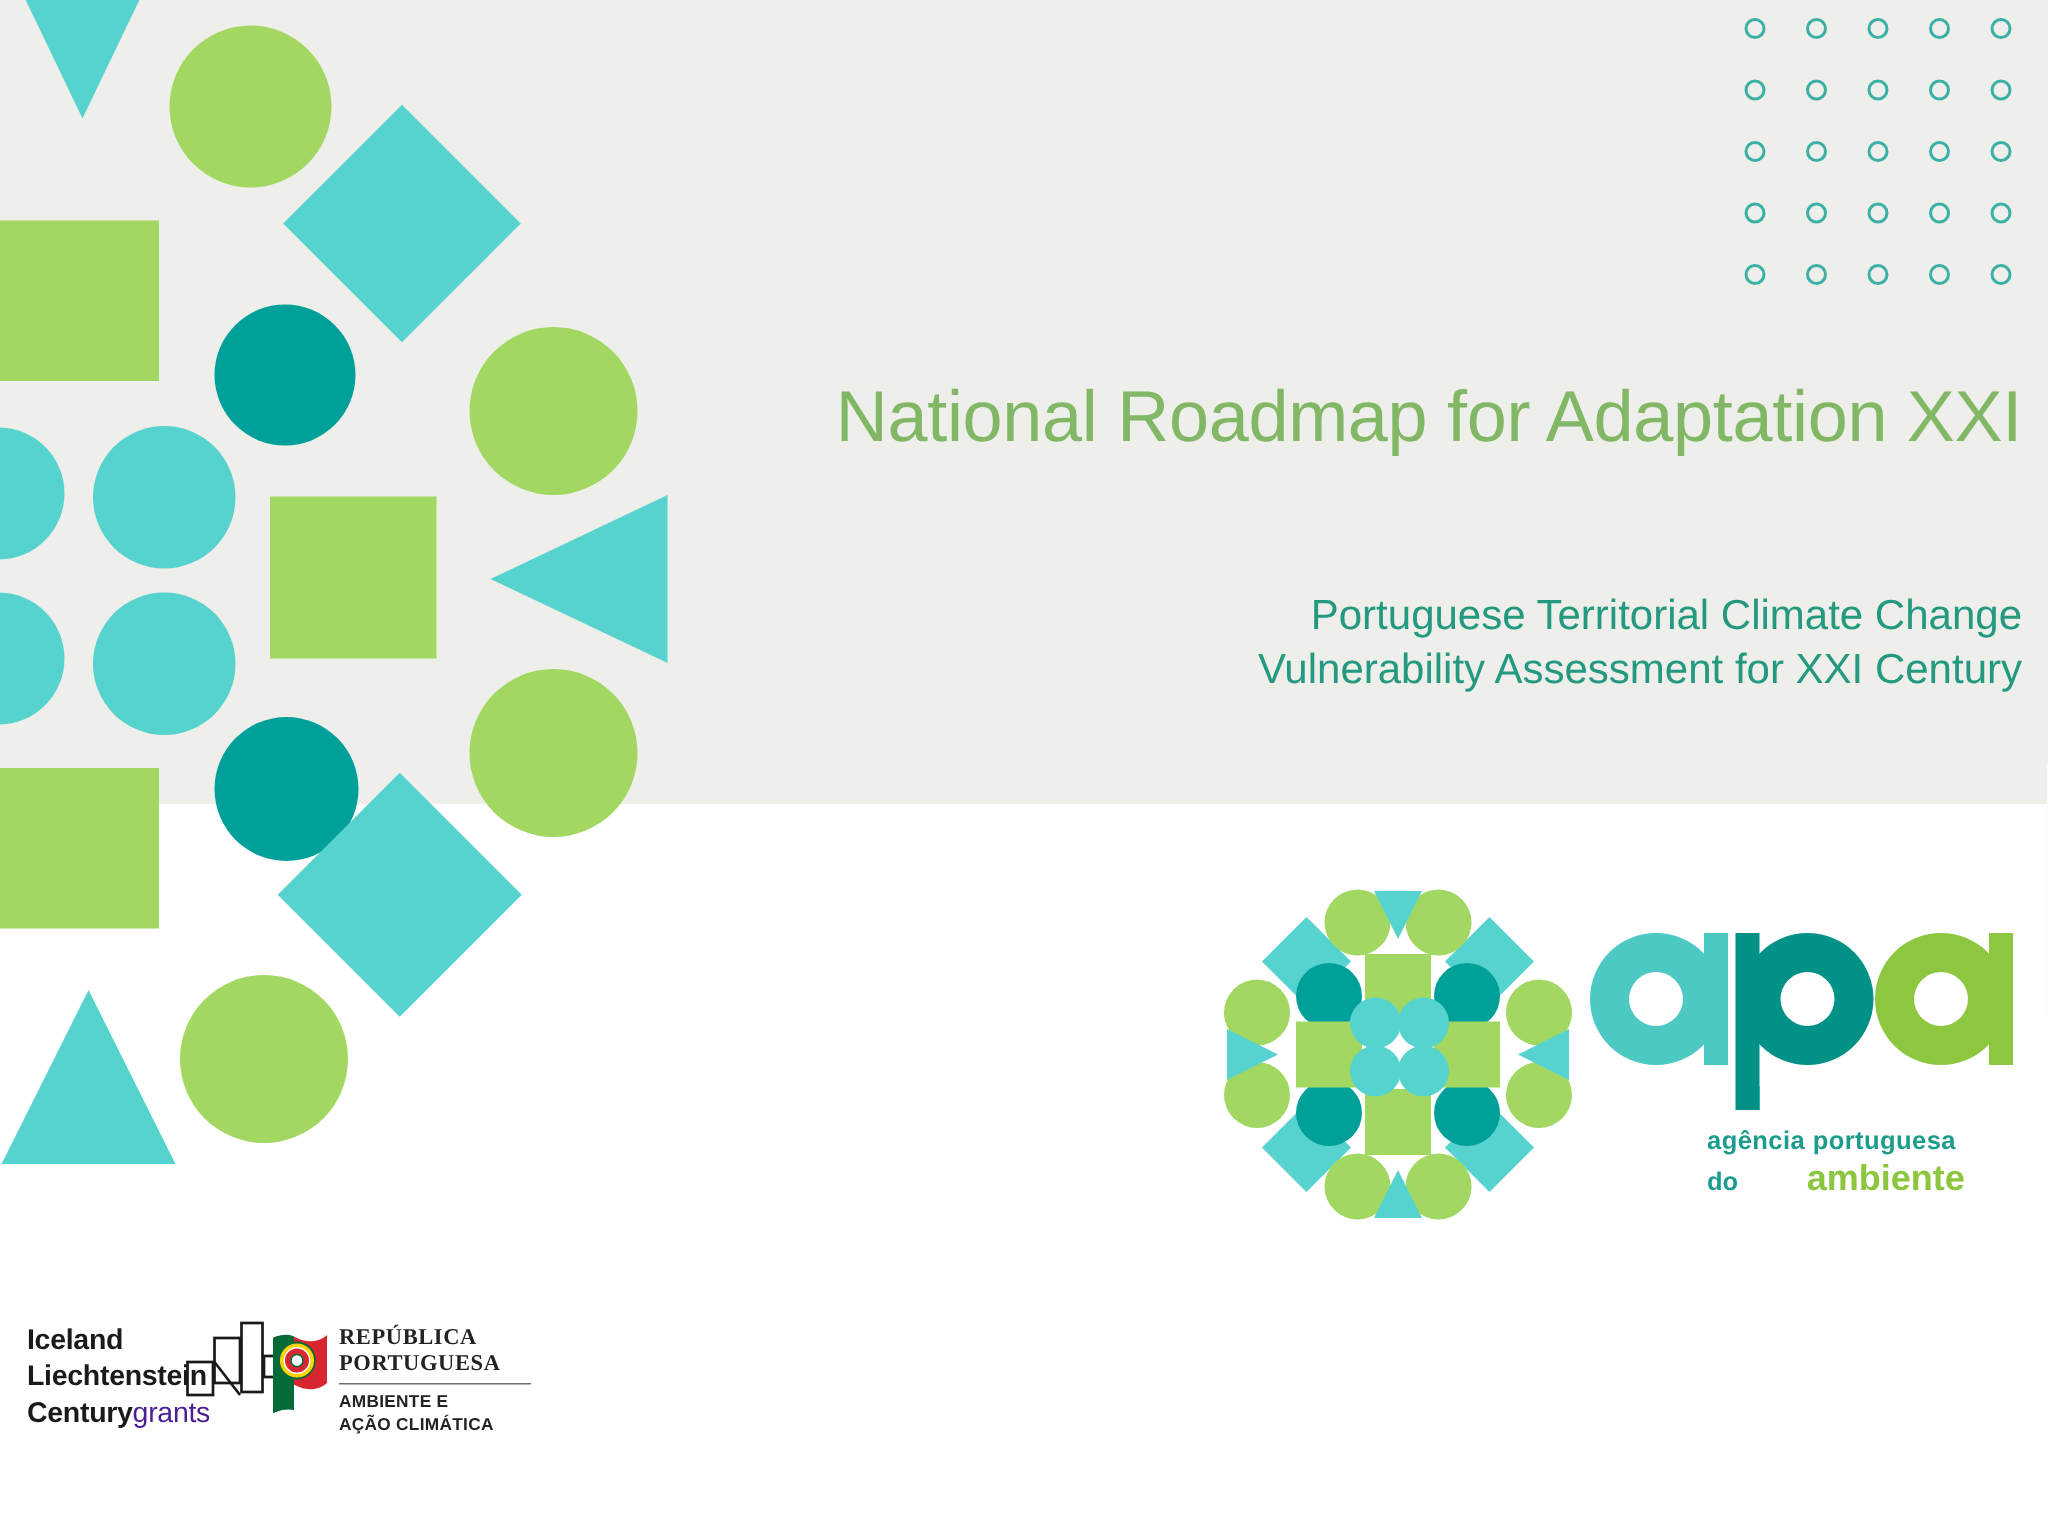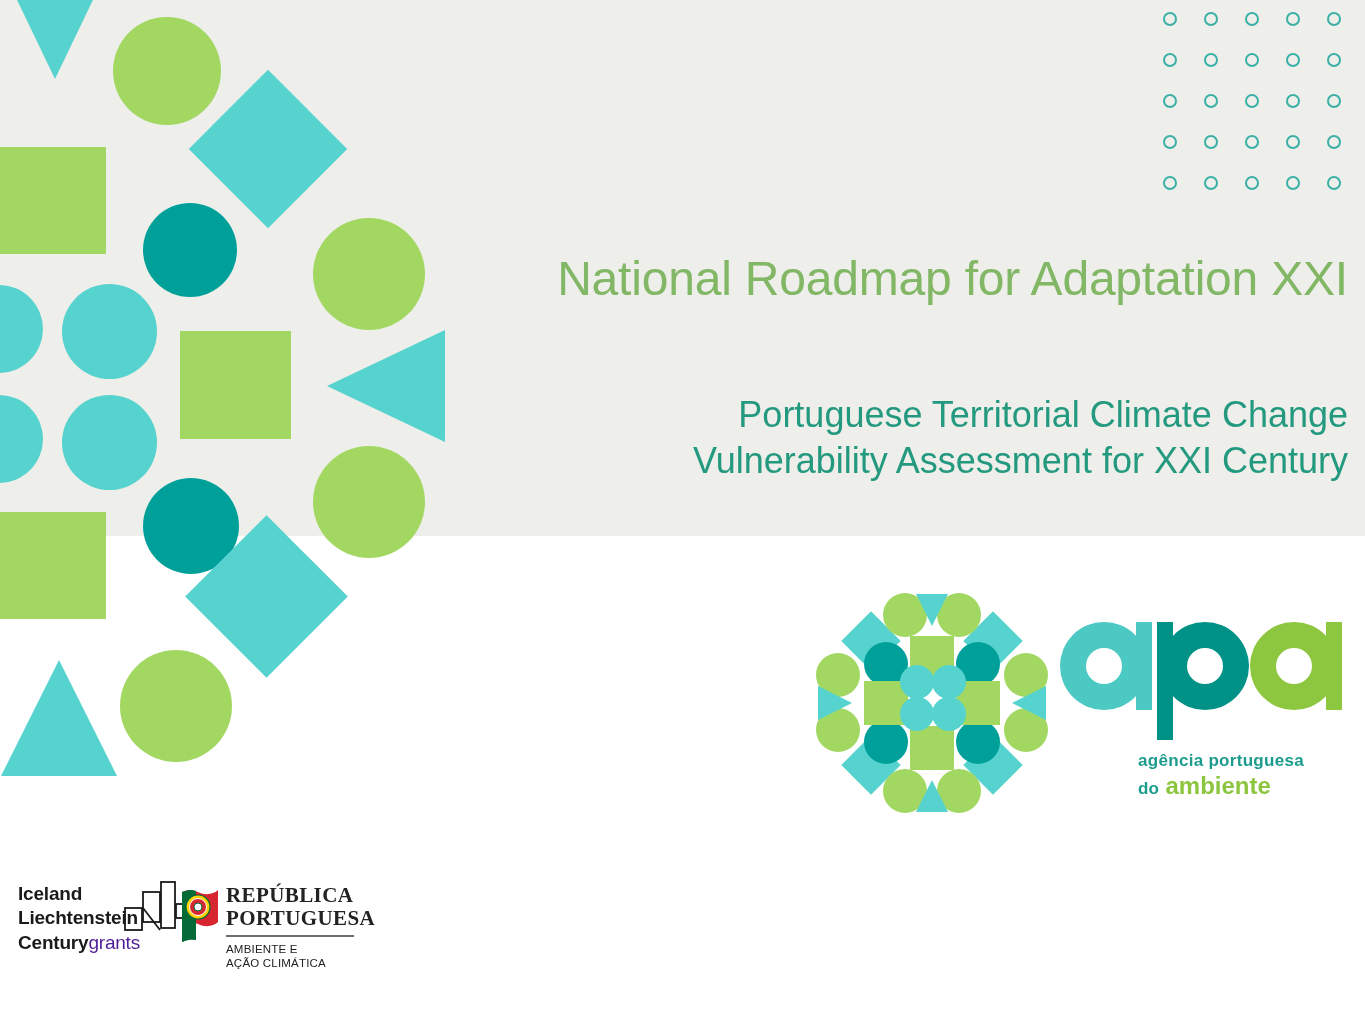--- a/index.html
+++ b/index.html
@@ -47,48 +47,48 @@
   
   .titleblock{
     position:absolute;right:17px;top:252px;width:900px;text-align:right;
   }
   .title{
     font-size:48px;line-height:1.12;color:#82b765;font-weight:400;
     letter-spacing:-.2px;white-space:nowrap;
   }
   .subtitle{
     position:absolute;right:17px;top:392px;width:900px;text-align:right;
-    font-size:36px;line-height:1.28;color:#23997f;font-weight:400;
+    font-size:28px;line-height:1.28;color:#23997f;font-weight:400;
   }
 
   
   .apa-big{position:absolute;left:808px;top:592px;width:540px;height:250px;}
   .mandala{position:absolute;left:8px;top:0px;width:232px;height:222px;}
   .apa-word{position:absolute;left:252px;top:22px;width:290px;height:200px;}
   .apa-letters{position:absolute;left:0;top:0;}
   .apa-tag{position:absolute;left:78px;top:138px;text-align:left;}
   .tag1{font-size:17px;color:#1c9c8c;font-weight:700;letter-spacing:.3px;line-height:1.1;}
   .tag2{font-size:24px;font-weight:700;line-height:1.1;margin-top:2px;}
   .tag2 .do{color:#1c9c8c;font-size:17px;}
-  .tag2 .amb{color:#8cc63e;}
+  .tag2 .amb{color:#8cc63e;margin-left:39px;}
 
   
   .footer{position:absolute;left:0;top:870px;width:700px;height:125px;}
 
   .eea{position:absolute;left:18px;top:12px;width:150px;height:95px;}
   .eea-txt{font-size:19px;line-height:1.28;color:#1a1a1a;font-weight:700;letter-spacing:-.2px;}
   .eea-txt .light{font-weight:400;color:#4c1d95;}
   .eea-mark{position:absolute;left:105px;top:-2px;width:64px;height:62px;}
 
   .rep{position:absolute;left:180px;top:12px;width:175px;height:95px;}
   .rep-flag{position:absolute;left:0px;top:6px;width:40px;height:62px;}
   .rep-txt{position:absolute;left:46px;top:2px;}
-  .rep-l1{font-family:"Liberation Serif",serif;font-size:21px;font-weight:700;color:#222;letter-spacing:.4px;line-height:1.1;}
+  .rep-l1{font-family:"Liberation Serif",serif;font-size:15px;font-weight:700;color:#222;letter-spacing:.4px;line-height:1.1;}
   .rep-rule{width:128px;height:1.4px;background:#6d6d6d;margin:5px 0 5px 0;}
-  .rep-sub{font-size:11.5px;font-weight:400;color:#222;line-height:1.26;letter-spacing:.2px;}
+  .rep-sub{font-size:11.5px;font-weight:700;color:#222;line-height:1.26;letter-spacing:.2px;}
 </style>
 </head>
 <body>
 
 <div id="slide">
 
   <div class="band"></div>
 
   <div class="shapes">
 

